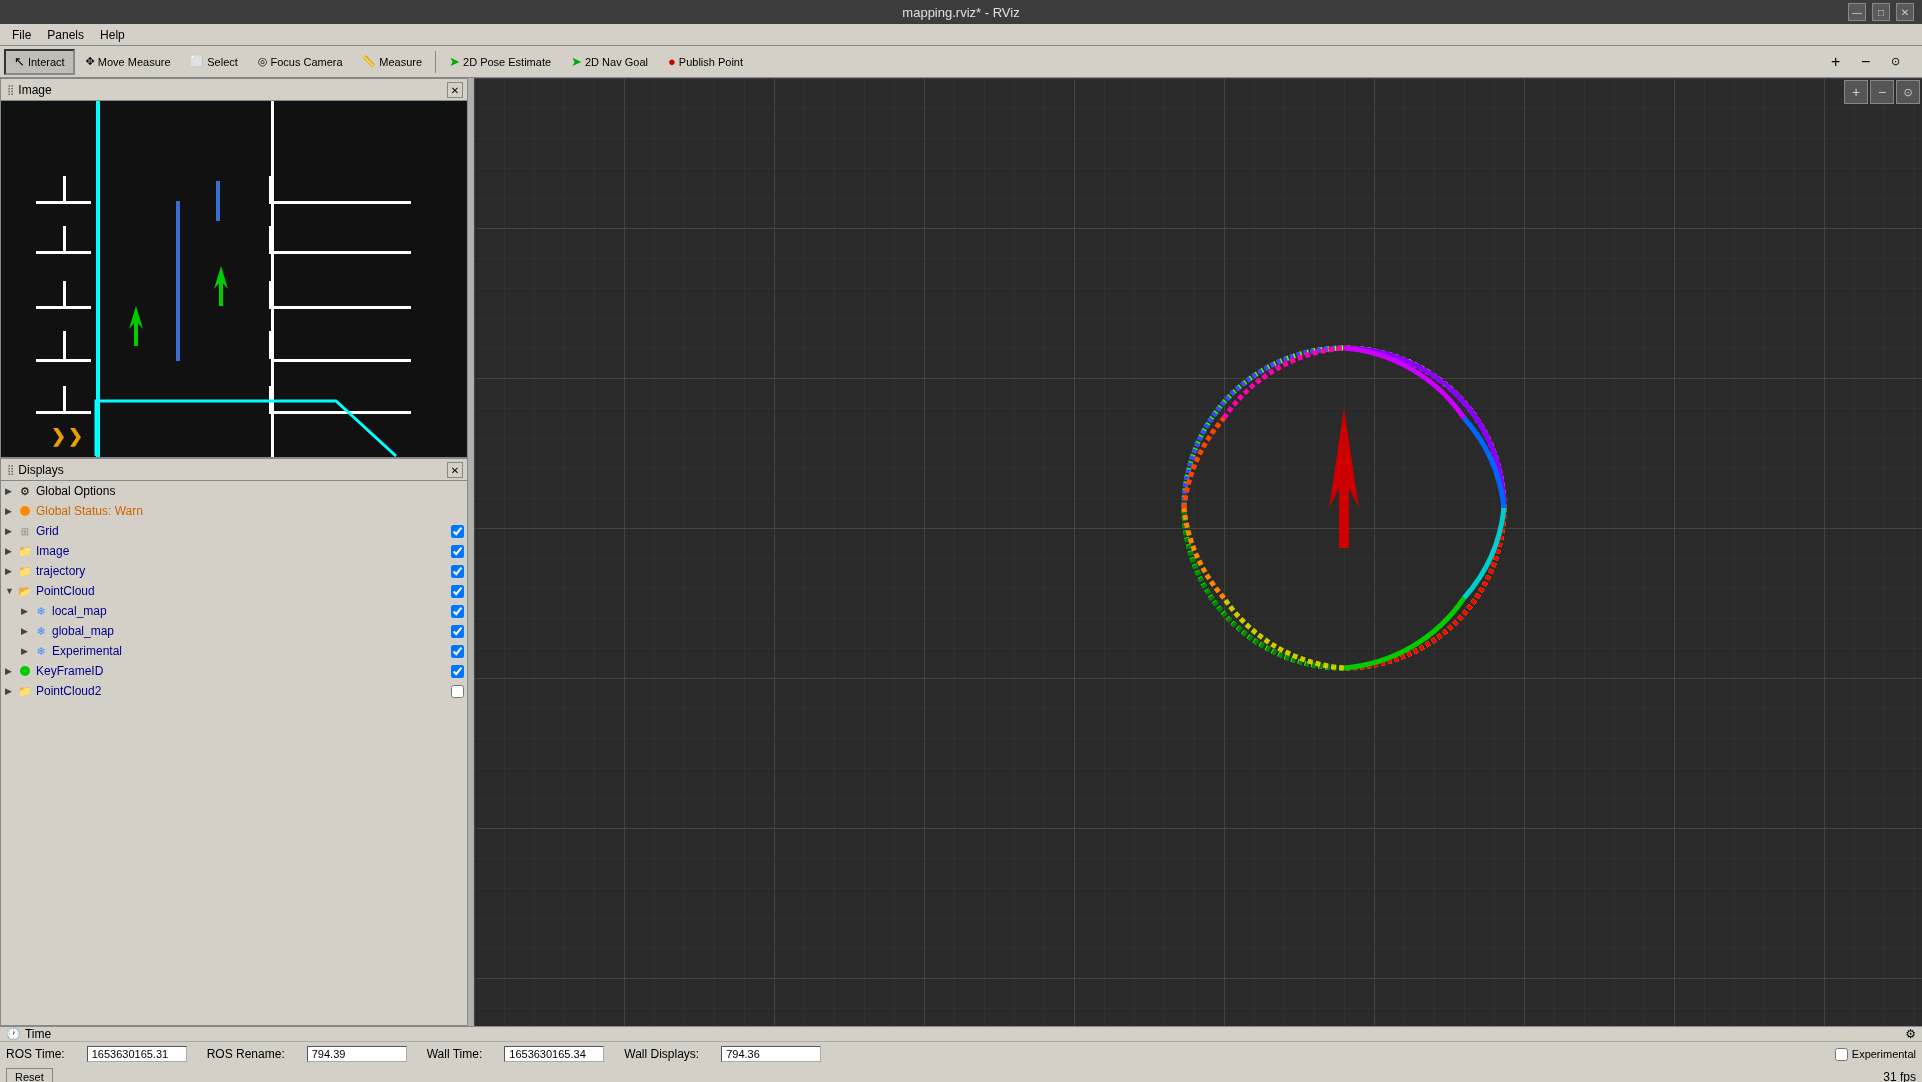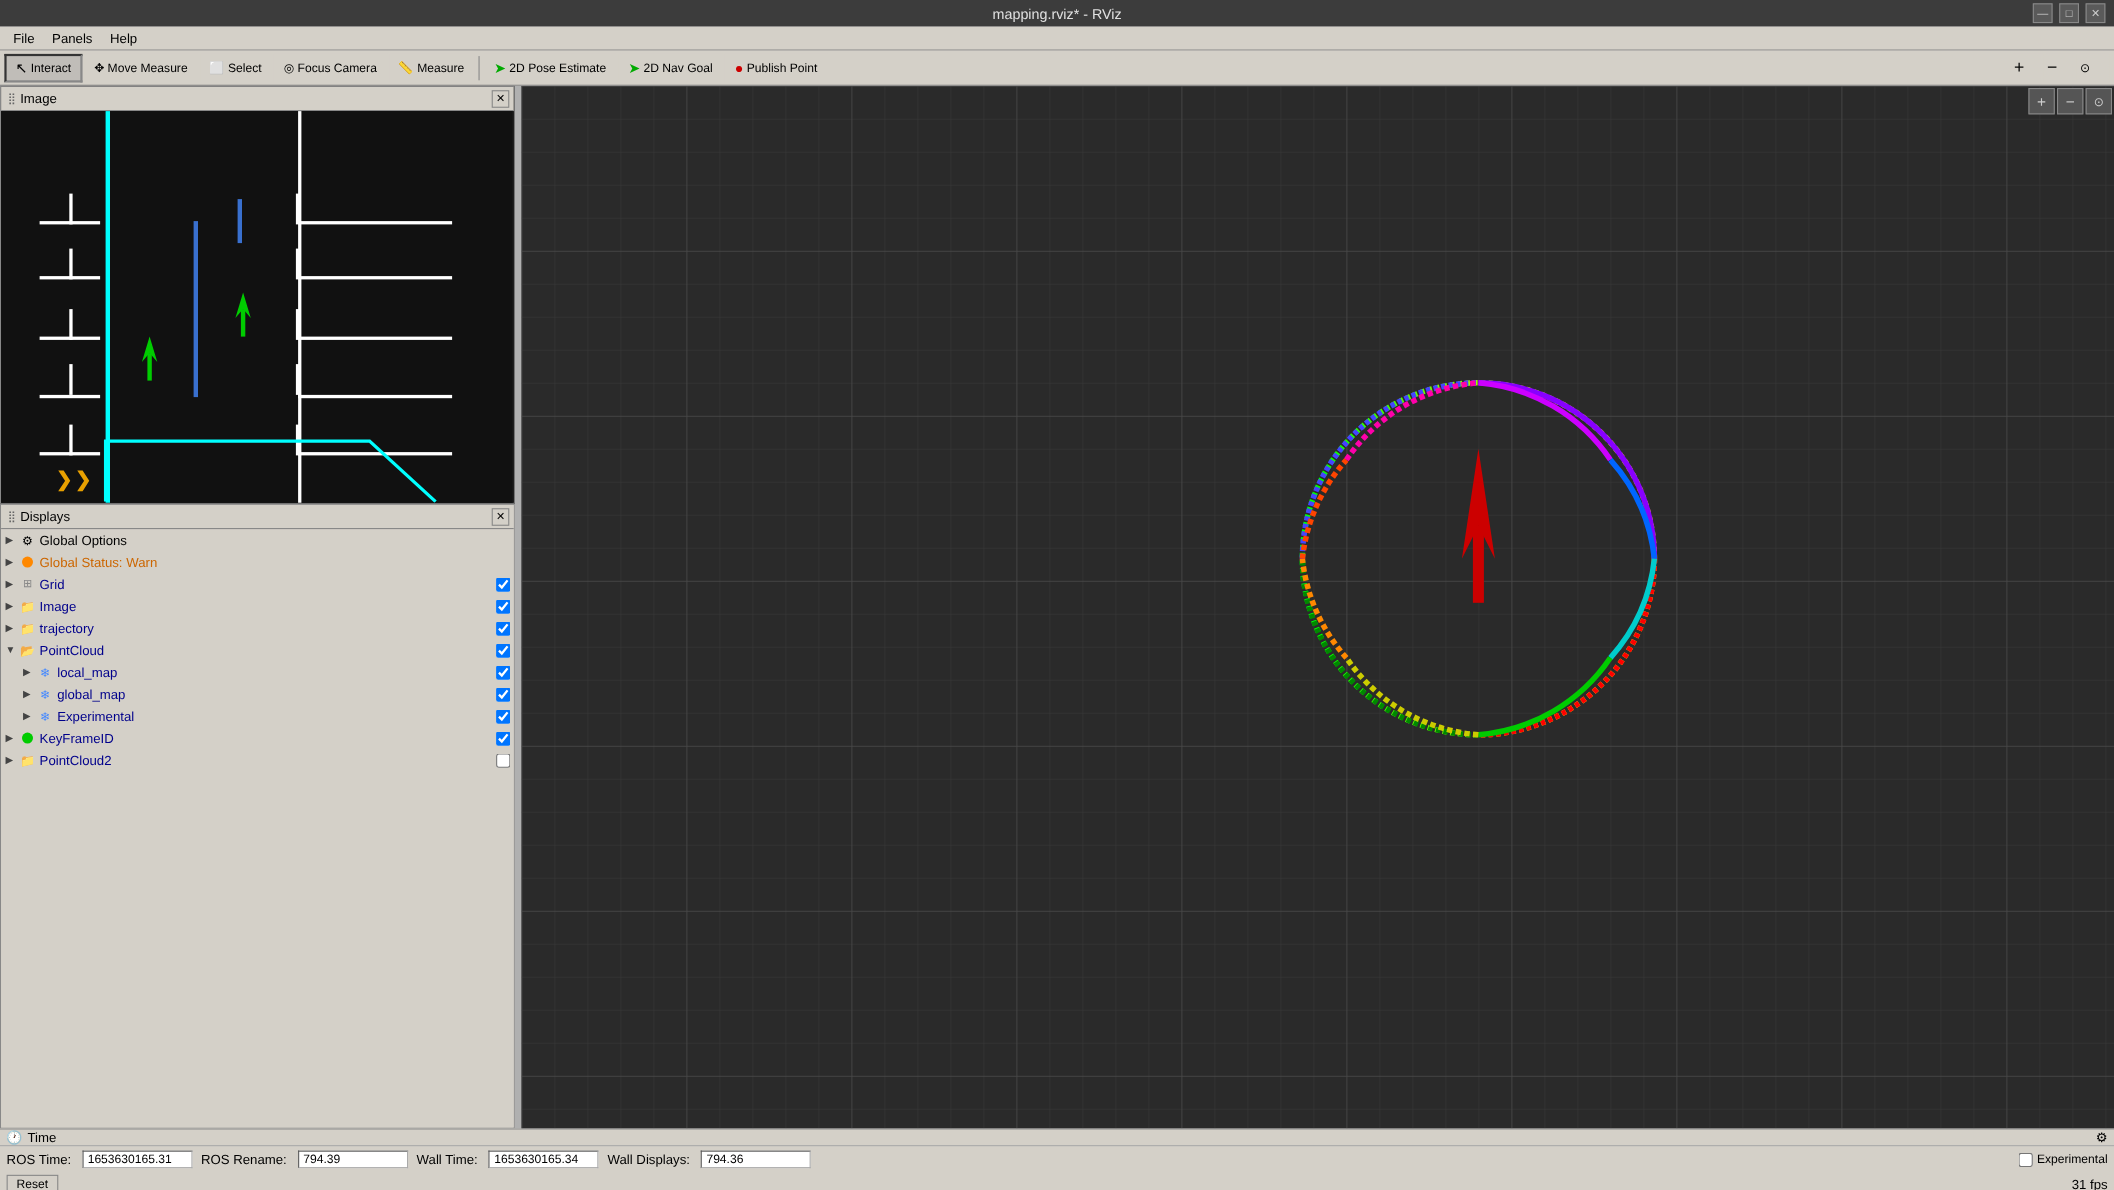--- a/index.html
+++ b/index.html
@@ -288,21 +288,21 @@
       display: flex;
       align-items: center;
       padding: 0 6px;
       gap: 4px;
       font-size: 12px;
     }
     #time-values {
       display: flex;
       align-items: center;
       padding: 4px 6px;
-      gap: 8px;
+      gap: 20px;
       font-size: 12px;
     }
     .time-label { color: #000; margin-right: 2px; }
     .time-value {
       background: #fff;
       border: 1px inset #aaa;
       padding: 1px 4px;
       font-size: 11px;
       min-width: 100px;
     }

